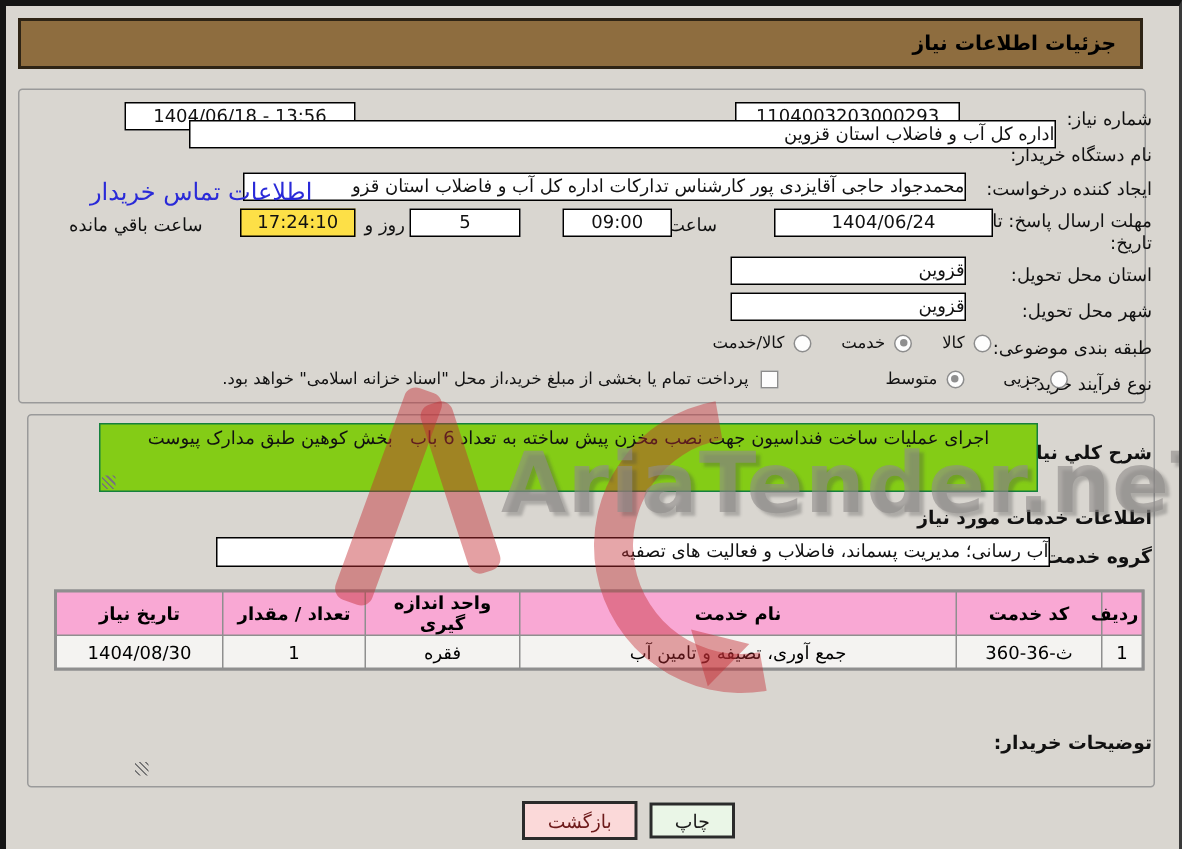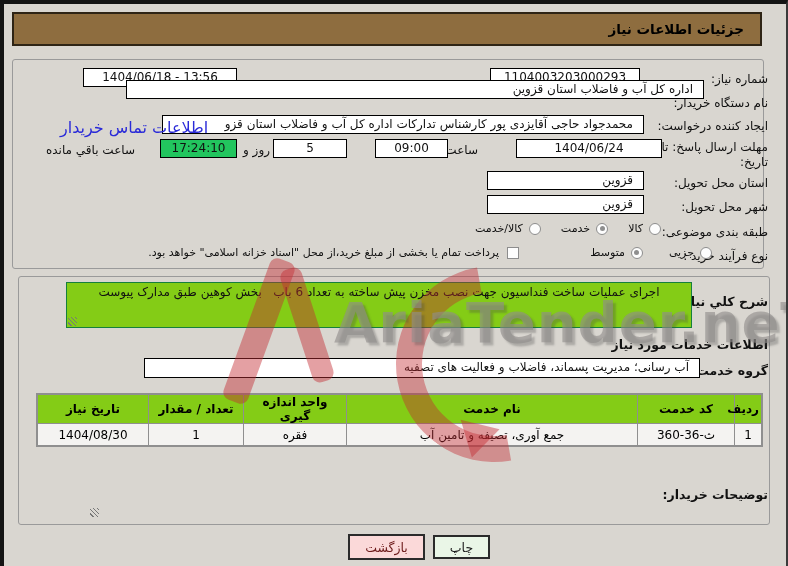--- a/index.html
+++ b/index.html
@@ -9,41 +9,41 @@
         background:#d9d6d0;overflow:hidden;}
   .titlebar{position:absolute;left:8px;top:8px;width:750px;height:34px;box-sizing:border-box;
         background:#8e6d3f;border:2px solid #2e2415;color:#000000;font-size:13.5px;font-weight:bold;
         line-height:30px;padding-right:16px;}
   .panel{position:absolute;border:1px solid #9a9a9a;border-radius:3px;}
   #panel1{left:8px;top:55px;width:750px;height:208px;}
   #panel2{left:14px;top:272px;width:750px;height:247px;}
   .lbl{position:absolute;font-size:12px;color:#111;white-space:nowrap;}
   .blbl{font-weight:bold;font-size:12.5px;}
   .inp{position:absolute;box-sizing:border-box;height:19px;background:#fff;border:1px solid #000;
-       font-size:12px;line-height:16px;padding:0 10px;overflow:hidden;white-space:nowrap;color:#111;}
+       font-size:12px;line-height:16px;padding:0 0;overflow:hidden;white-space:nowrap;color:#111;}
   .ctr{text-align:center;direction:ltr;}
   .link{position:absolute;font-size:16px;color:#2a2ad8;white-space:nowrap;cursor:pointer;}
   .radio-row{position:absolute;display:flex;gap:20px;align-items:center;}
   .ritem{display:flex;align-items:center;gap:6px;}
   .radio{width:12px;height:12px;border-radius:50%;border:1px solid #8d8d8d;background:#fdfdfd;
          display:inline-block;box-sizing:border-box;}
   .radio.on{position:relative;}
   .radio.on::after{content:"";position:absolute;left:2.5px;top:2.5px;width:5px;height:5px;
          border-radius:50%;background:#8f8f8f;}
   .checkbox{width:12px;height:12px;border:1px solid #8d8d8d;background:#fdfdfd;display:inline-block;
          box-sizing:border-box;}
   .rlbl{font-size:11px;color:#111;white-space:nowrap;}
   .tarea{position:absolute;box-sizing:border-box;background:#84cc16;border:1px solid #15803d;
          font-size:12px;line-height:15px;padding:2px 5px;color:#111;text-align:center;
          white-space:pre-wrap;overflow:hidden;}
   .grip{position:absolute;left:2px;bottom:2px;width:9px;height:9px;
         background:repeating-linear-gradient(45deg,transparent 0 2px,#777 2px 3px);}
   table.svc{position:absolute;left:32px;top:389px;width:726px;border-collapse:separate;border-spacing:1px;
         background:#8f8f8f;border:1px solid #8f8f8f;table-layout:fixed;}
-  table.svc th{background:#84cc16;font-size:12px;font-weight:bold;height:24px;padding:0 2px;}
+  table.svc th{background:#f9a8d4;font-size:12px;font-weight:bold;height:24px;padding:0 2px;}
   table.svc td{background:#f4f3f1;font-size:12px;height:21px;text-align:center;padding:0 2px;
         overflow:hidden;white-space:nowrap;}
   .btn{position:absolute;box-sizing:border-box;border:2px solid #2b2b2b;font-size:12.5px;
        font-family:"DejaVu Sans",sans-serif;text-align:center;cursor:pointer;}
   
   .wm{position:absolute;pointer-events:none;z-index:40;}
   .wm-text{left:288px;top:286px;font-size:56px;font-weight:bold;direction:ltr;letter-spacing:1px;
        color:rgba(143,141,138,0.62);text-shadow:3px 3px 2px rgba(70,70,70,0.30);white-space:nowrap;margin-left:42px;}
   .wm-ring{left:392px;top:262px;width:196px;height:196px;border-radius:50%;
        border:26px solid rgba(196,44,50,0.42);border-top-color:transparent;border-right-color:transparent;
@@ -77,21 +77,21 @@
   <div class="inp" style="left:158px;top:111px;width:482px">محمدجواد حاجی آقایزدی پور کارشناس تدارکات اداره کل آب و فاضلاب استان قزو</div>
   <div class="link" style="left:56px;top:114px">اطلاعات تماس خریدار</div>
 
   <div class="lbl" style="right:18px;top:136px">مهلت ارسال پاسخ: تا</div>
   <div class="lbl" style="right:18px;top:151px">تاریخ:</div>
   <div class="inp ctr" style="left:512px;top:135px;width:146px">1404/06/24</div>
   <div class="lbl" style="right:308px;top:139px">ساعت</div>
   <div class="inp ctr" style="left:371px;top:135px;width:73px">09:00</div>
   <div class="inp ctr" style="left:269px;top:135px;width:74px">5</div>
   <div class="lbl" style="left:239px;top:139px">روز و</div>
-  <div class="inp ctr" style="left:156px;top:135px;width:77px;background:#22c55e">17:24:10</div>
+  <div class="inp ctr" style="left:156px;top:135px;width:77px;background:#fde047">17:24:10</div>
   <div class="lbl" style="left:42px;top:139px">ساعت باقي مانده</div>
 
   <div class="lbl" style="right:18px;top:172px">استان محل تحویل:</div>
   <div class="inp" style="left:483px;top:167px;width:157px">قزوین</div>
 
   <div class="lbl" style="right:18px;top:196px">شهر محل تحویل:</div>
   <div class="inp" style="left:483px;top:191px;width:157px">قزوین</div>
 
   <div class="lbl" style="right:18px;top:221px">طبقه بندی موضوعی:</div>
   <div class="radio-row" style="left:365px;top:218px;width:292px">

